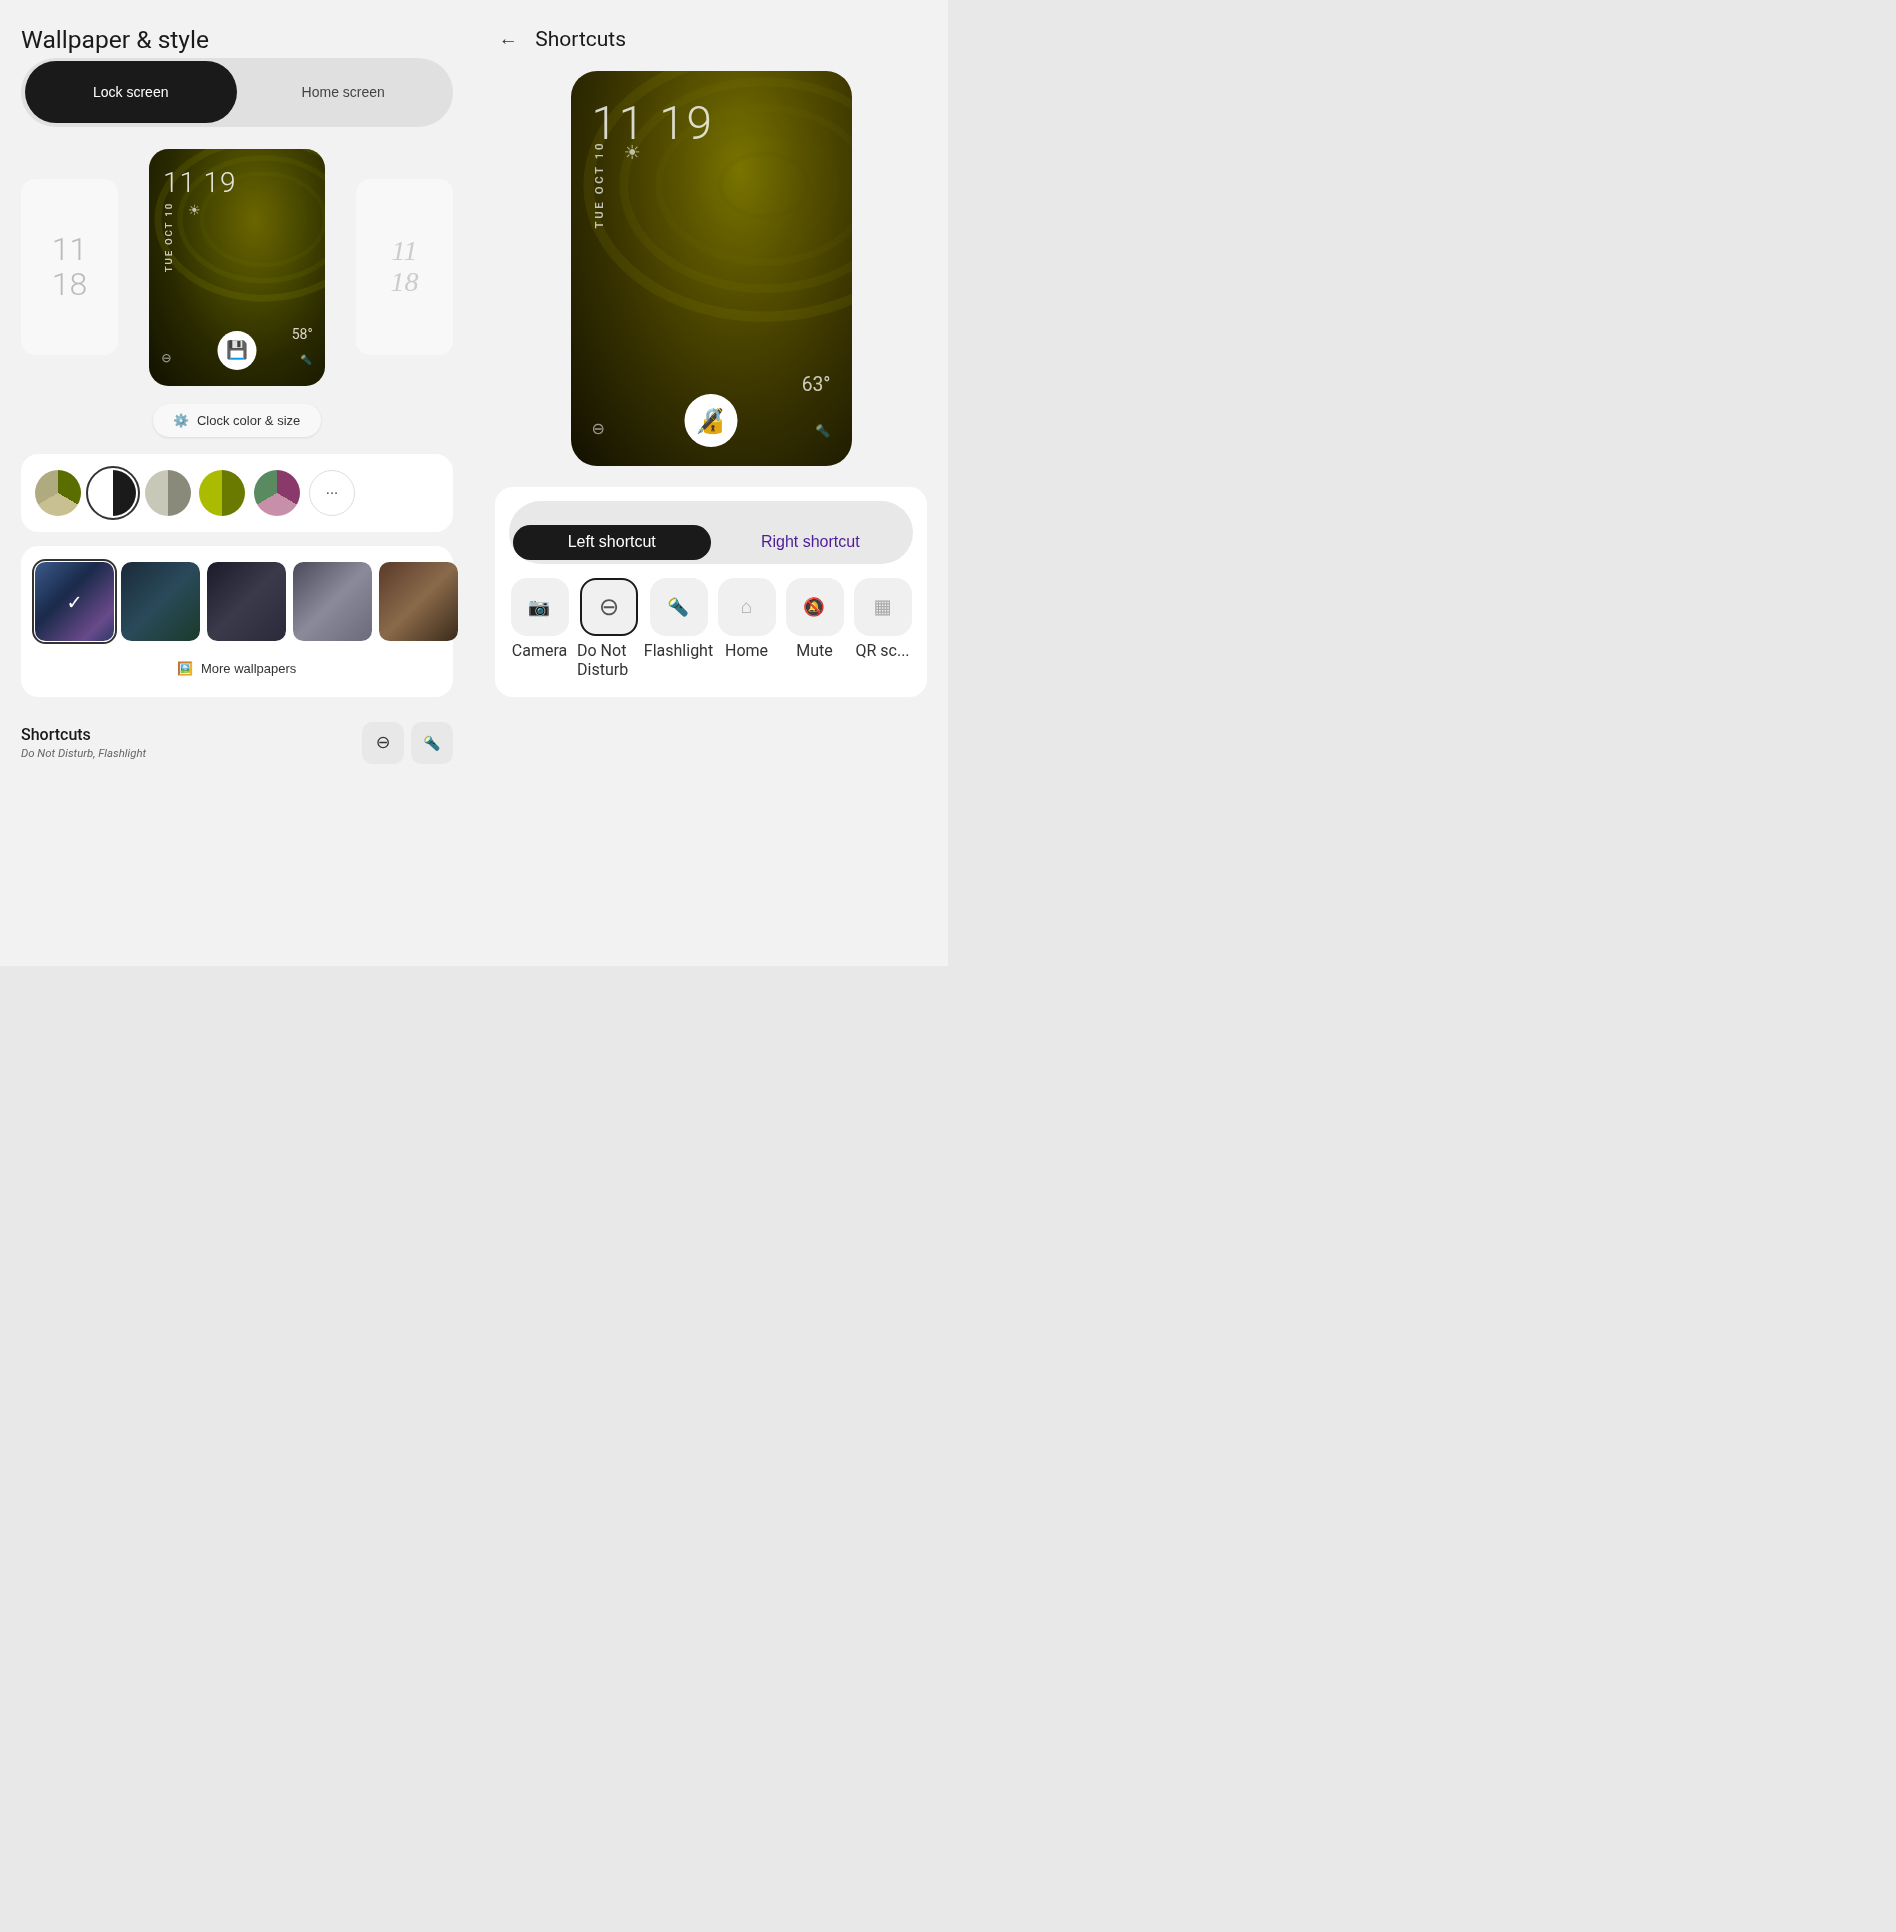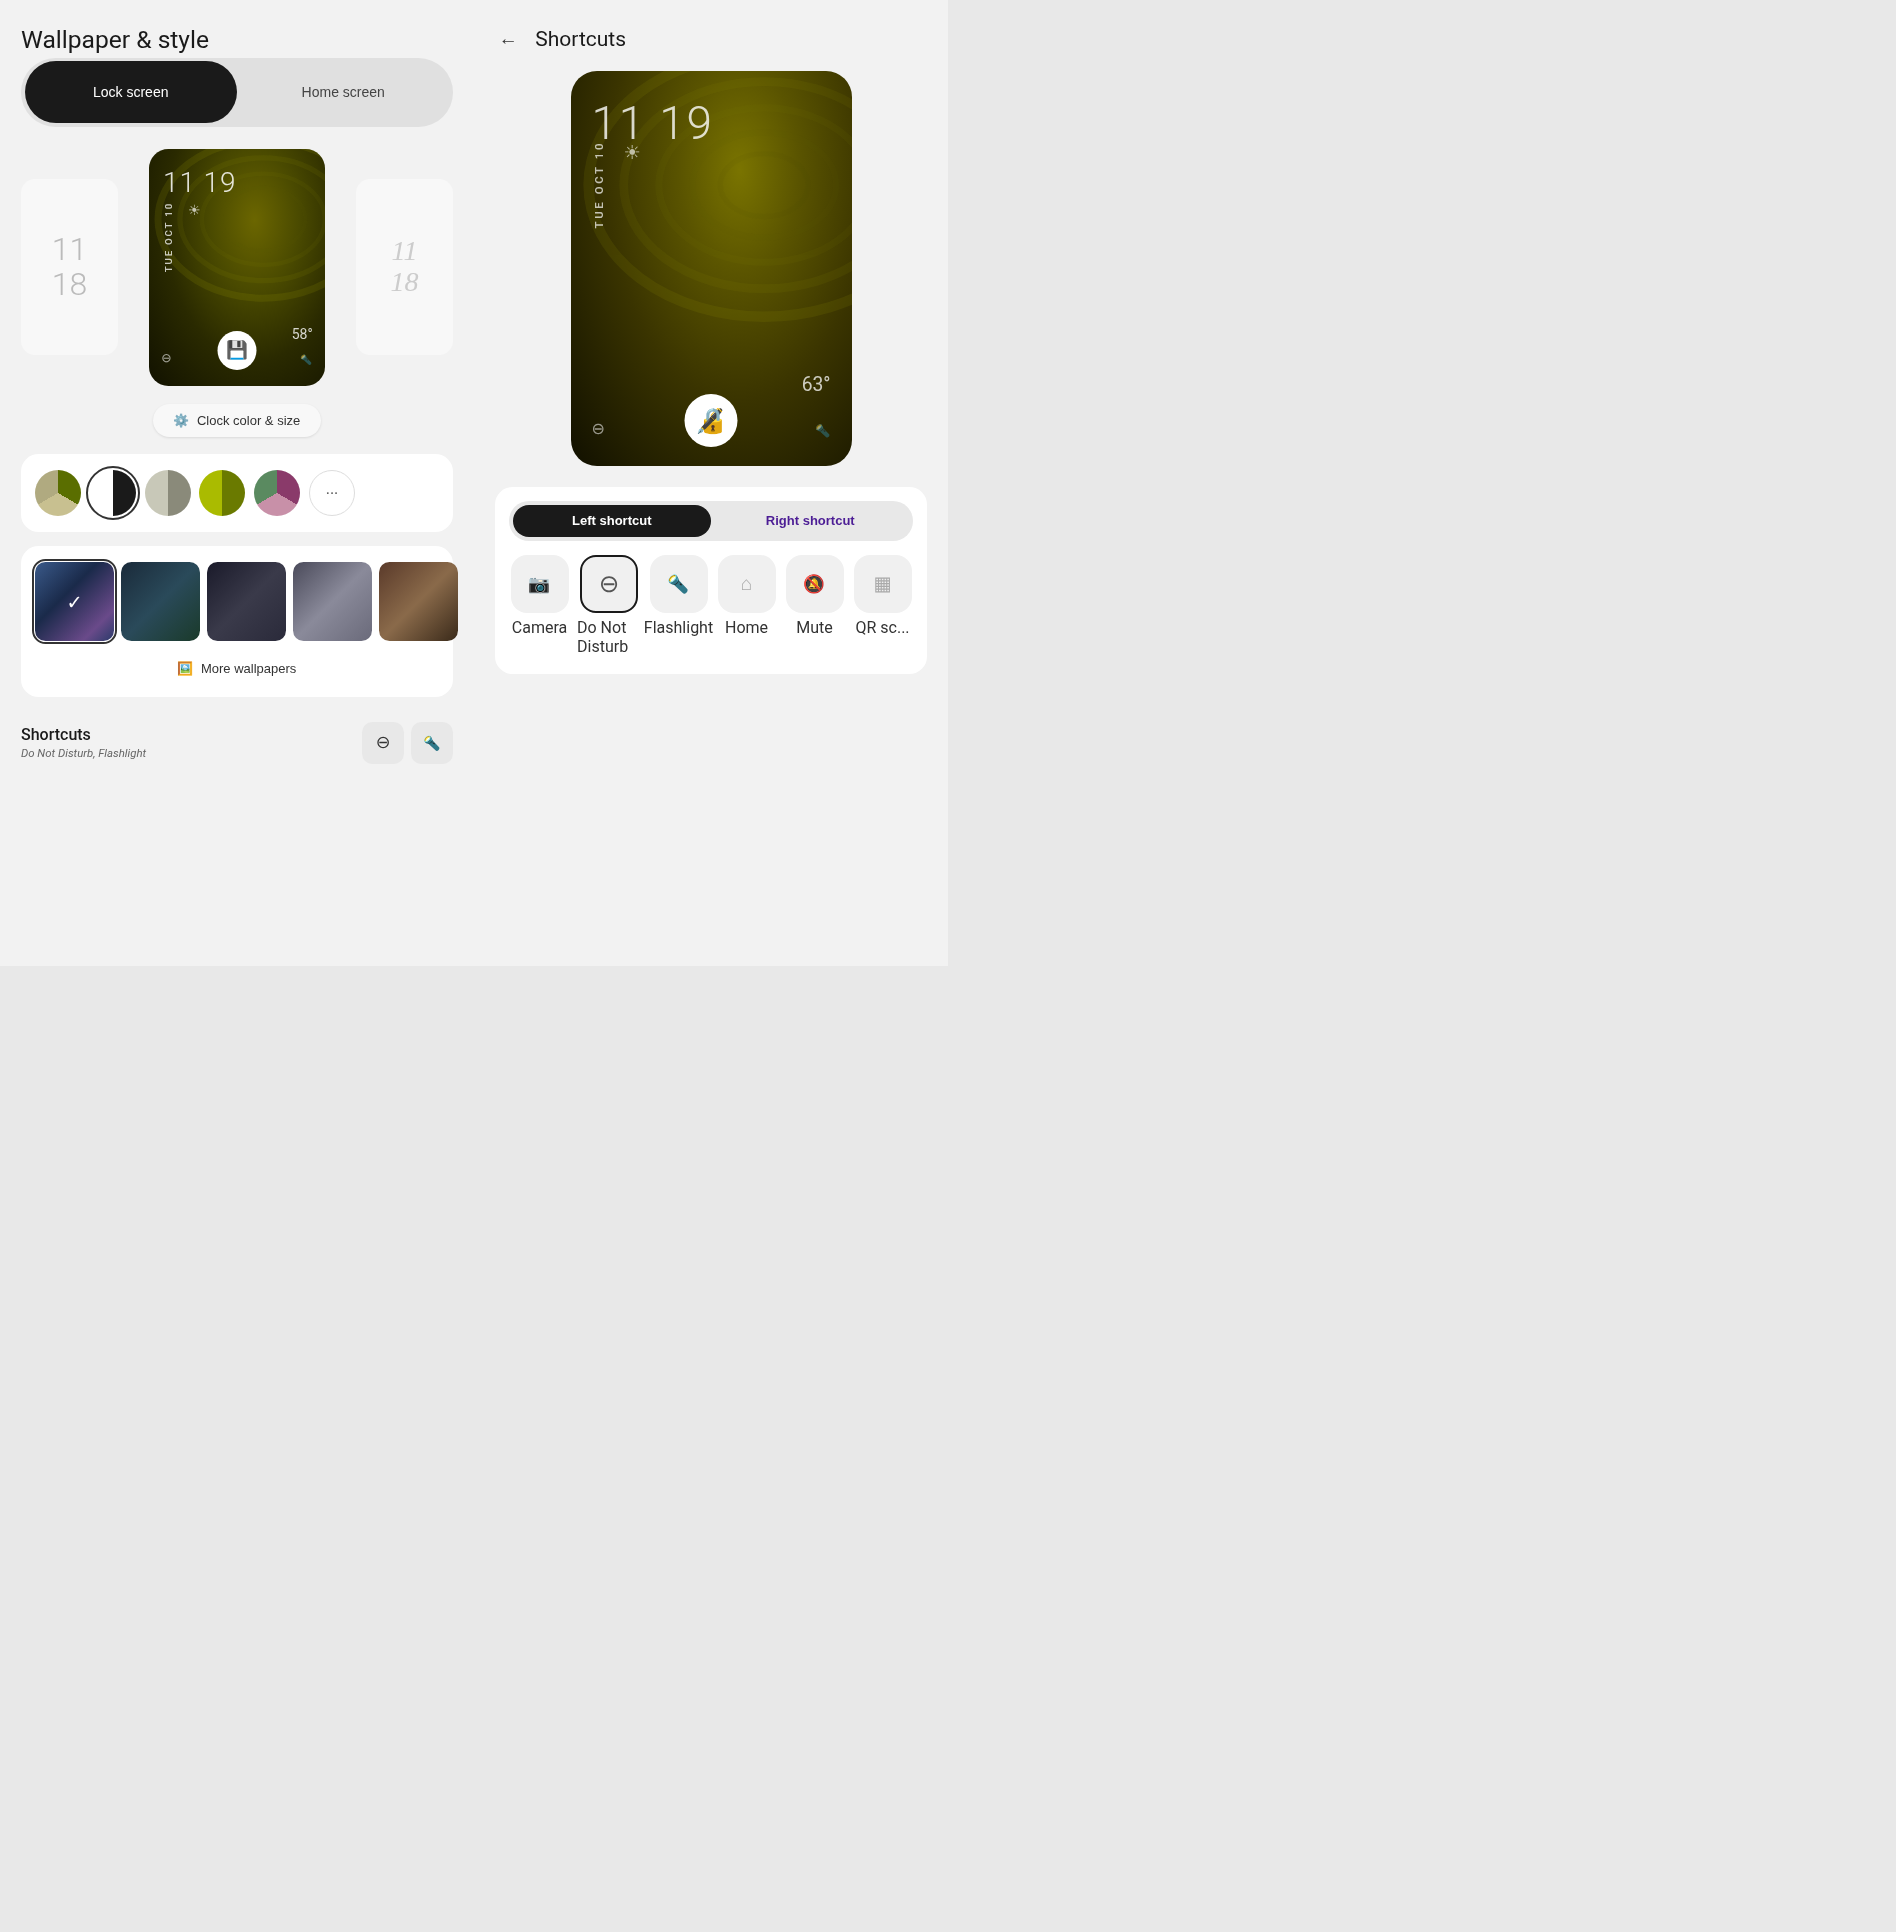--- a/index.html
+++ b/index.html
@@ -501,23 +501,24 @@
       border-radius: 44px;
       padding: 3.5px;
       margin-bottom: 14px;
     }
 
     .shortcut-tab-btn {
       flex: 1;
       padding: 8.8px 0;
       border: none;
       border-radius: 44px;
-      font-size: 13px;
-      font-weight: 700;
-      cursor: pointer;
+      font-size: 16px;
+      font-weight: 400;
+      cursor: pointer;
+      margin-top: 20px;
     }
 
     .shortcut-tab-btn.active {
       background: #1a1a1a;
       color: white;
     }
 
     .shortcut-tab-btn.inactive {
       background: transparent;
       color: #4c1d95;

